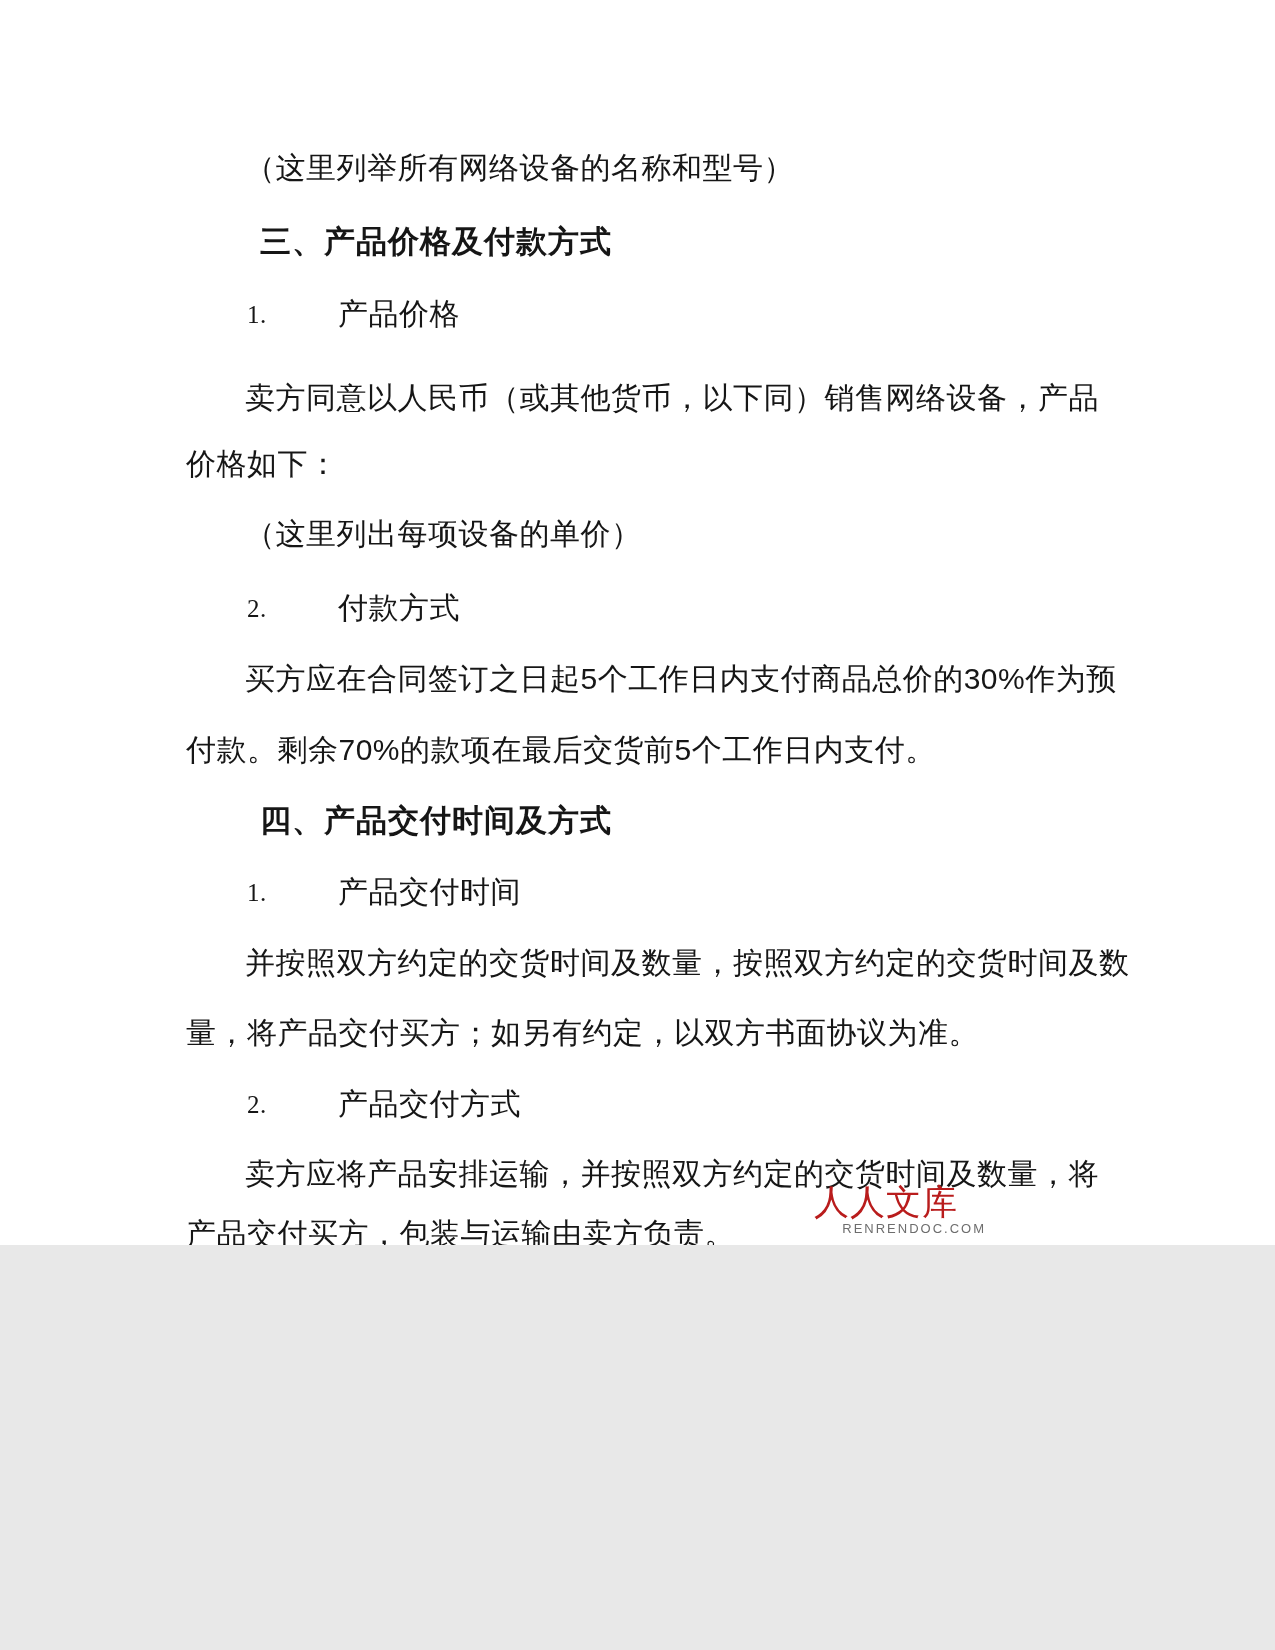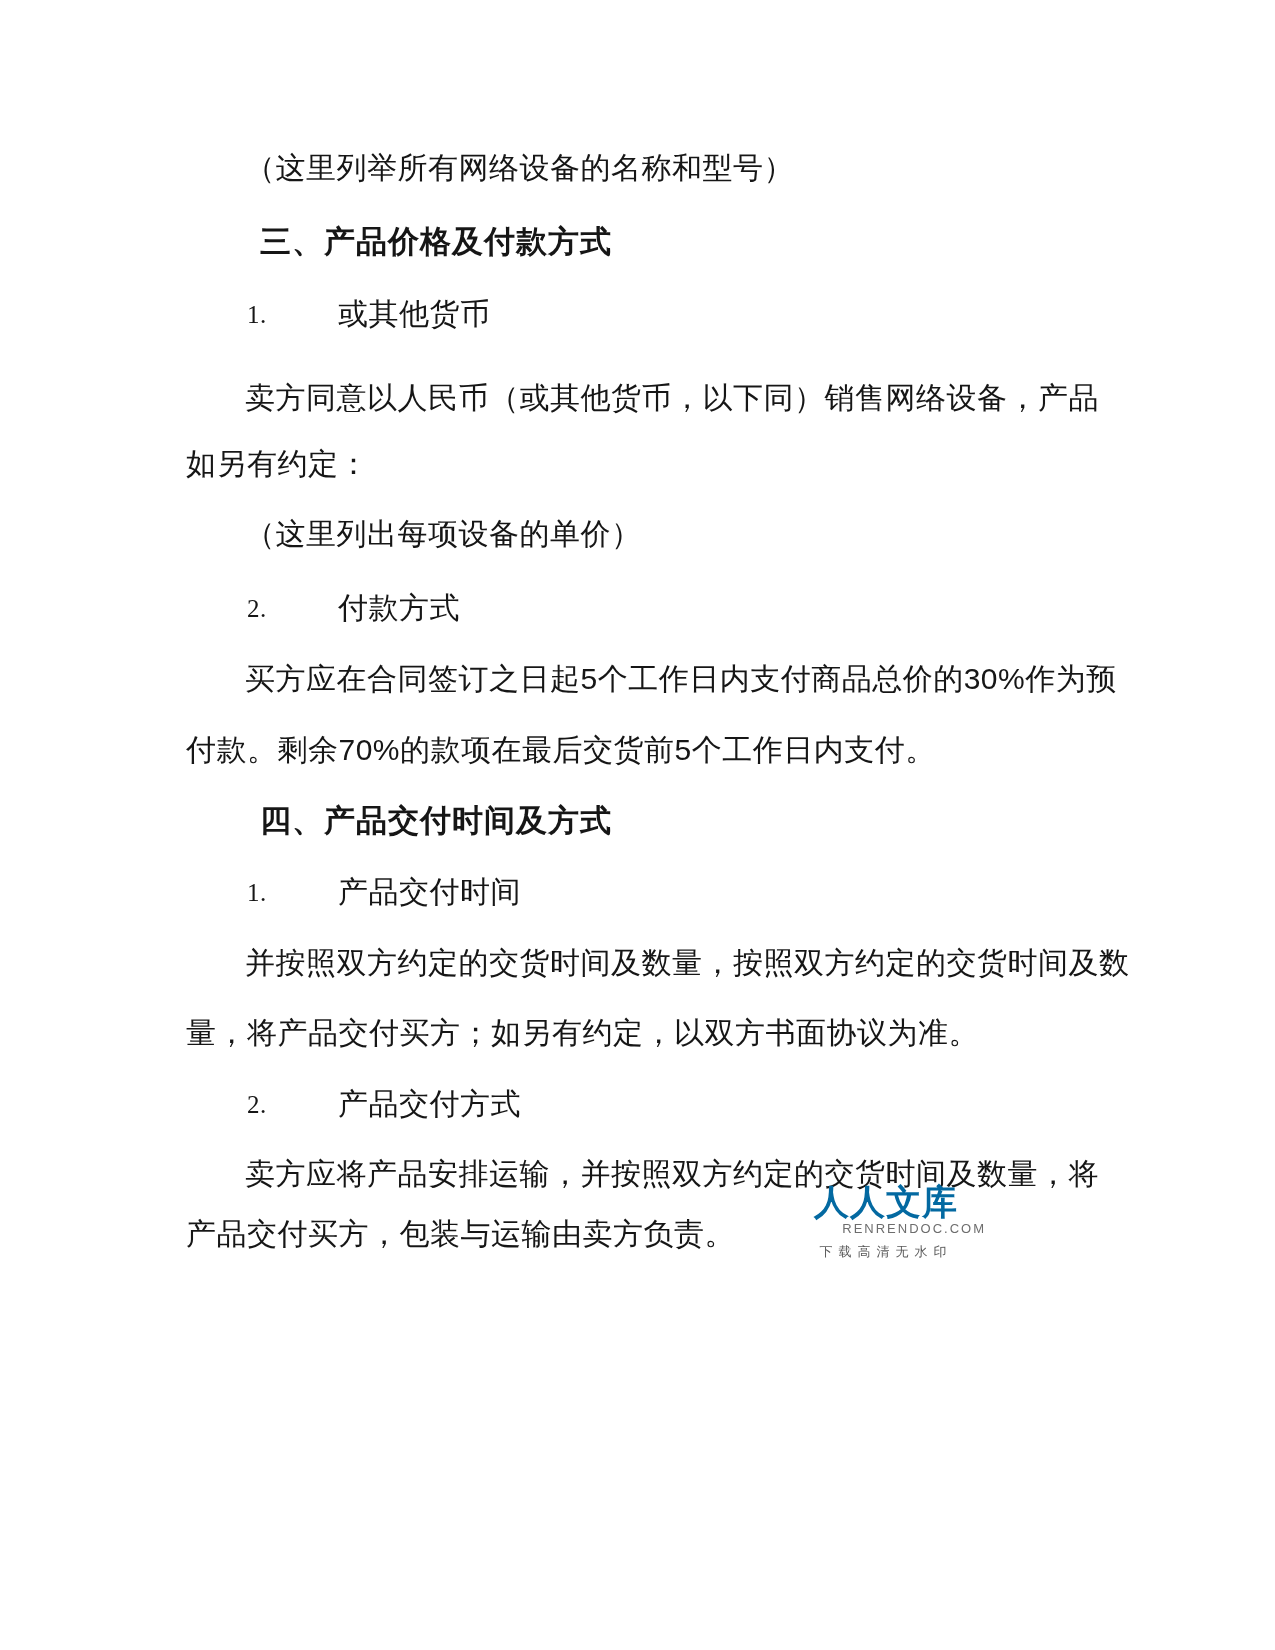--- a/index.html
+++ b/index.html
@@ -3,21 +3,21 @@
 <meta charset="utf-8">
 <style>
   html, body {
     margin: 0;
     padding: 0;
     background: #e8e8e8;
   }
   .page {
     position: relative;
     width: 1275px;
-    height: 1650px;
+    height: 1245px;
     margin: 0 auto;
     background: #ffffff;
     font-family: "Liberation Sans", sans-serif;
     color: #161616;
     overflow: hidden;
   }
   .line {
     position: absolute;
     left: 186px;
     height: 38px;
@@ -54,24 +54,24 @@
   }
   .watermark {
     position: absolute;
     left: 786px;
     top: 1186px;
     width: 200px;
     text-align: center;
   }
   .wm-title {
     font-family: "Liberation Serif", serif;
-    font-weight: 700;
+    font-weight: 400;
     font-size: 35px;
     line-height: 34px;
-    color: #0369a1;
+    color: #b91c1c;
     letter-spacing: 1px;
   }
   .wm-domain {
     margin-top: 2px;
     font-size: 13px;
     line-height: 14px;
     color: #6d6d6d;
     letter-spacing: 2px;
     text-align: right;
   }
@@ -87,26 +87,26 @@
 <body>
 
 <div class="page">
 
   <div class="line indent" style="top:150px">（这里列举所有网络设备的名称和型号）</div>
 
   <div class="line indent heading" style="top:224px">三、产品价格及付款方式</div>
 
   <div class="line numline" style="top:296px">
     <span class="num">1.</span>
-    <span class="item-text">或其他货币</span>
+    <span class="item-text">产品价格</span>
   </div>
 
   <div class="line indent" style="top:380px">卖方同意以人民币（或其他货币，以下同）销售网络设备，产品</div>
 
-  <div class="line" style="top:446px">如另有约定：</div>
+  <div class="line" style="top:446px">价格如下：</div>
 
   <div class="line indent" style="top:516px">（这里列出每项设备的单价）</div>
 
   <div class="line numline" style="top:590px">
     <span class="num">2.</span>
     <span class="item-text">付款方式</span>
   </div>
 
   <div class="line indent" style="top:661px">买方应在合同签订之日起5个工作日内支付商品总价的30%作为预</div>
 

